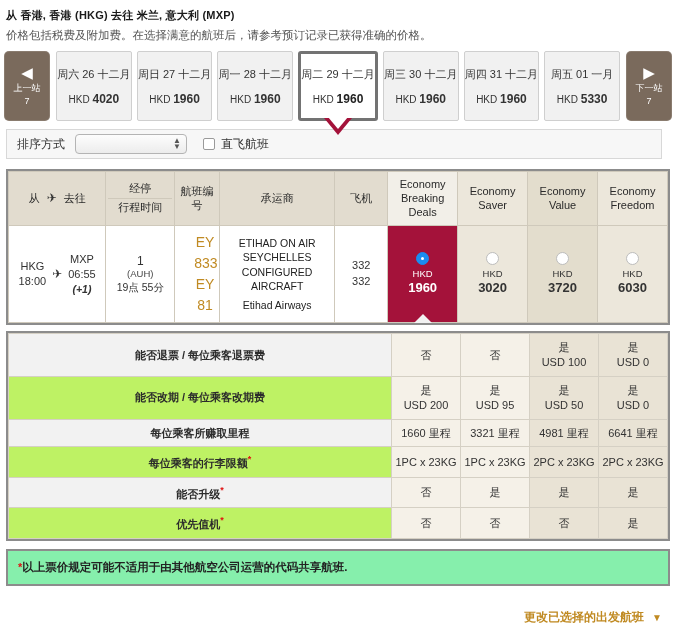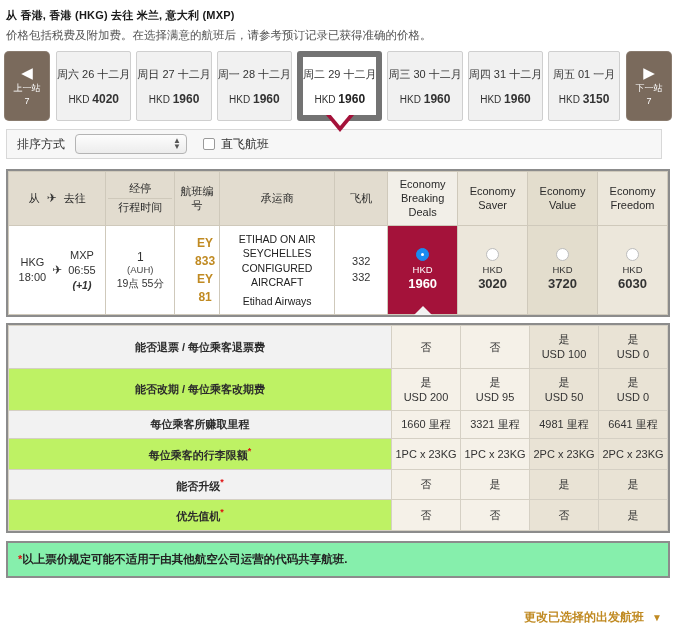--- a/index.html
+++ b/index.html
@@ -41,21 +41,21 @@
   .date-cells { display: flex; flex: 1; gap: 5px; padding: 0 6px; }
   .date-cell {
     flex: 1; background: #f1f1f1; border: 1px solid #cfcfcf; border-radius: 2px;
     display: flex; flex-direction: column; align-items: center; justify-content: center;
     font-size: 11px; color: #333; cursor: pointer; position: relative;
   }
   .date-cell .d-day { margin-bottom: 10px; white-space: nowrap; }
   .date-cell .d-price { font-size: 10px; white-space: nowrap; }
   .date-cell .d-price b { font-size: 12px; font-weight: bold; }
   .date-cell.selected {
-    background: #ffffff; border: 6px solid #737373; border-radius: 3px;
+    background: #ffffff; border: 3px solid #737373; border-radius: 3px;
     z-index: 4;
     align-items: center;
   }
   .date-cell.selected .d-day b,
   .date-cell.selected .d-price b { color: #222; }
   .pointer-out, .pointer-in {
     position: absolute; left: 50%; transform: translateX(-50%);
     width: 0; height: 0;
   }
   .pointer-out {
@@ -114,21 +114,21 @@
   .plane-ico { font-size: 12px; color: #333; }
 
   tbody td { background: #fff; padding: 6px 3px; font-size: 11px; vertical-align: middle; text-align: center; }
   .cell-route { display: flex; align-items: center; justify-content: center; gap: 6px; font-size: 11px; }
   .cell-route .ap { text-align: center; line-height: 1.35; }
   .cell-route .ap .code { font-weight: normal; }
   .cell-route .ap .plus { font-style: italic; font-weight: bold; font-size: 10.5px; }
   .stops .n { font-size: 12px; }
   .stops .via { font-size: 9.5px; color: #444; }
   .stops .dur { font-size: 10.5px; margin-top: 2px; }
-  .fltno { color: #c08a22; font-weight: bold; font-size: 12px; line-height: 1.5; margin-left: 16px; }
+  .fltno { color: #c08a22; font-weight: normal; font-size: 14px; line-height: 1.5; margin-left: 16px; }
   .carrier { font-size: 10.5px; line-height: 1.35; color: #222; }
   .carrier .op { display: block; margin-top: 5px; }
   .plane { font-size: 11px; line-height: 1.45; }
 
   td.fare { position: relative; padding: 7px 2px 8px 2px; }
   td.fare.bd { background: #a4123a; color: #fff; }
   td.fare.sv { background: #ece7db; }
   td.fare.vl { background: #e3ddcd; }
   td.fare.fr { background: #ece7db; }
   .radio {
@@ -239,21 +239,21 @@
         <div class="d-day">周四 31 十二月</div>
         <div class="d-price">
           <span>HKD</span>
           <b>1960</b>
         </div>
       </div>
       <div class="date-cell">
         <div class="d-day">周五 01 一月</div>
         <div class="d-price">
           <span>HKD</span>
-          <b>3150</b>
+          <b>5330</b>
         </div>
       </div>
     </div>
 
     <div class="navbtn">
       <span class="tri">▶</span>
       <span class="lbl">下一站</span>
       <span class="num">7</span>
     </div>
   </div>

